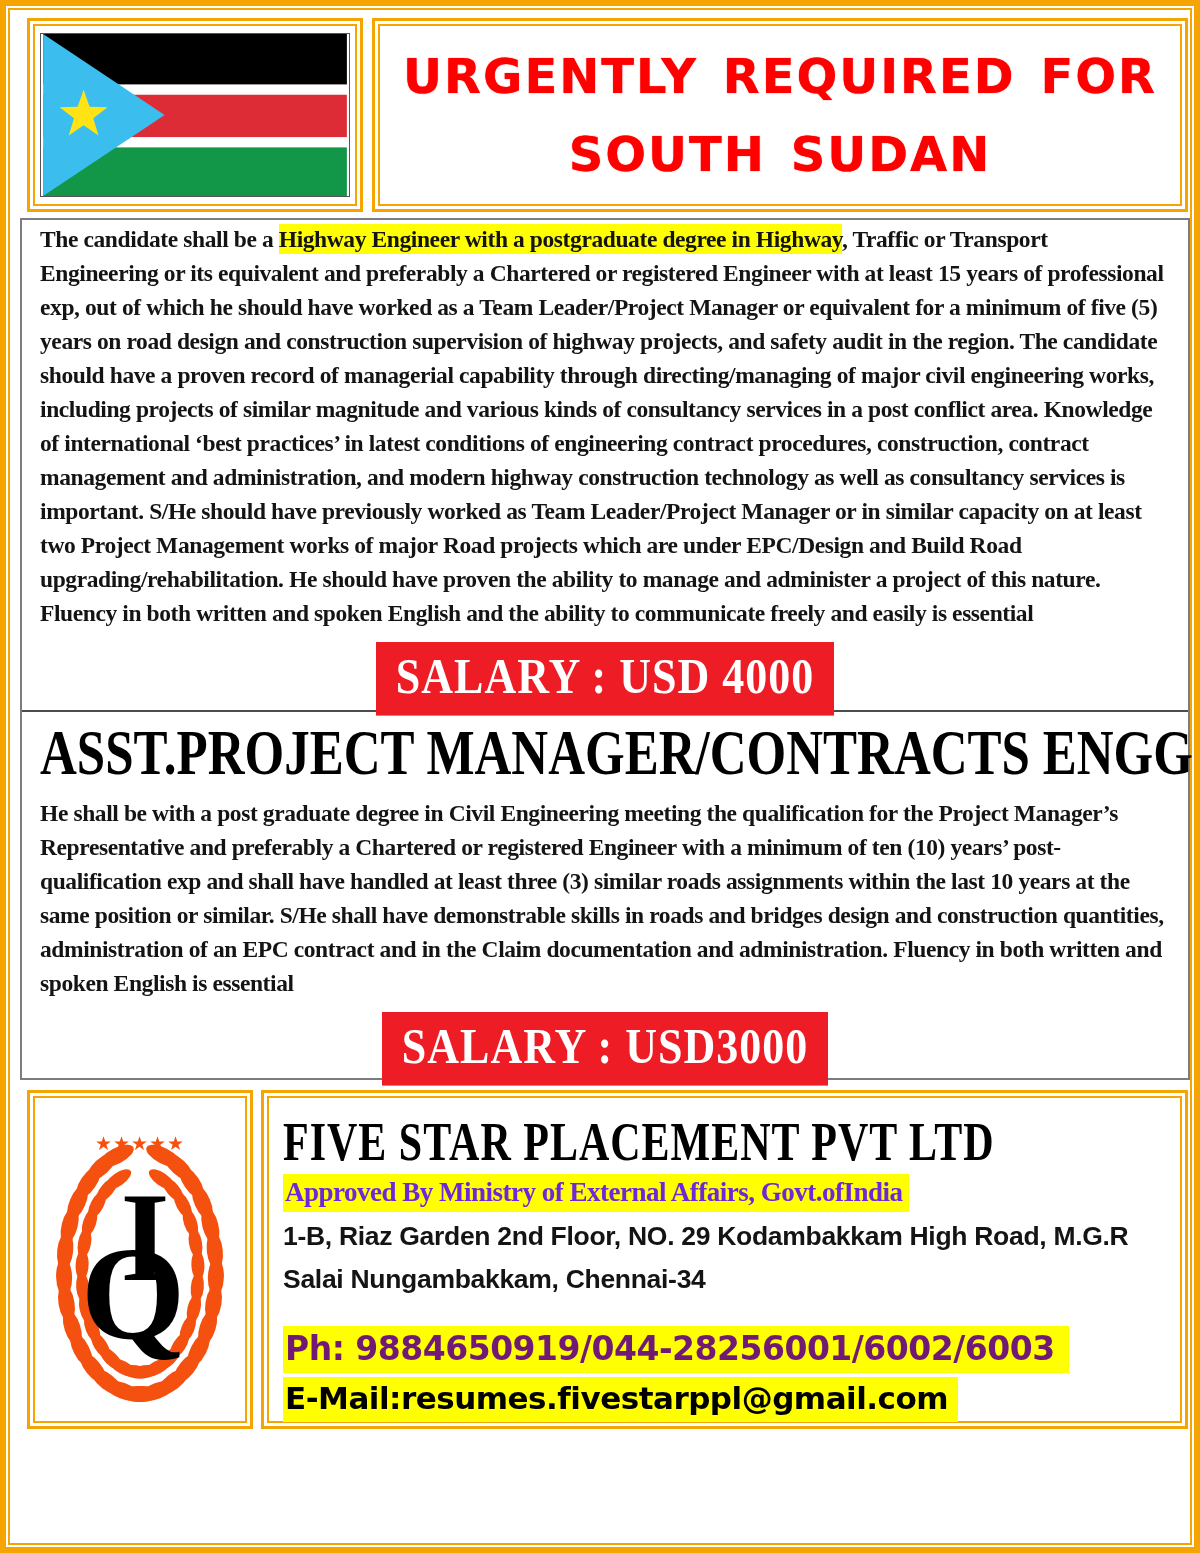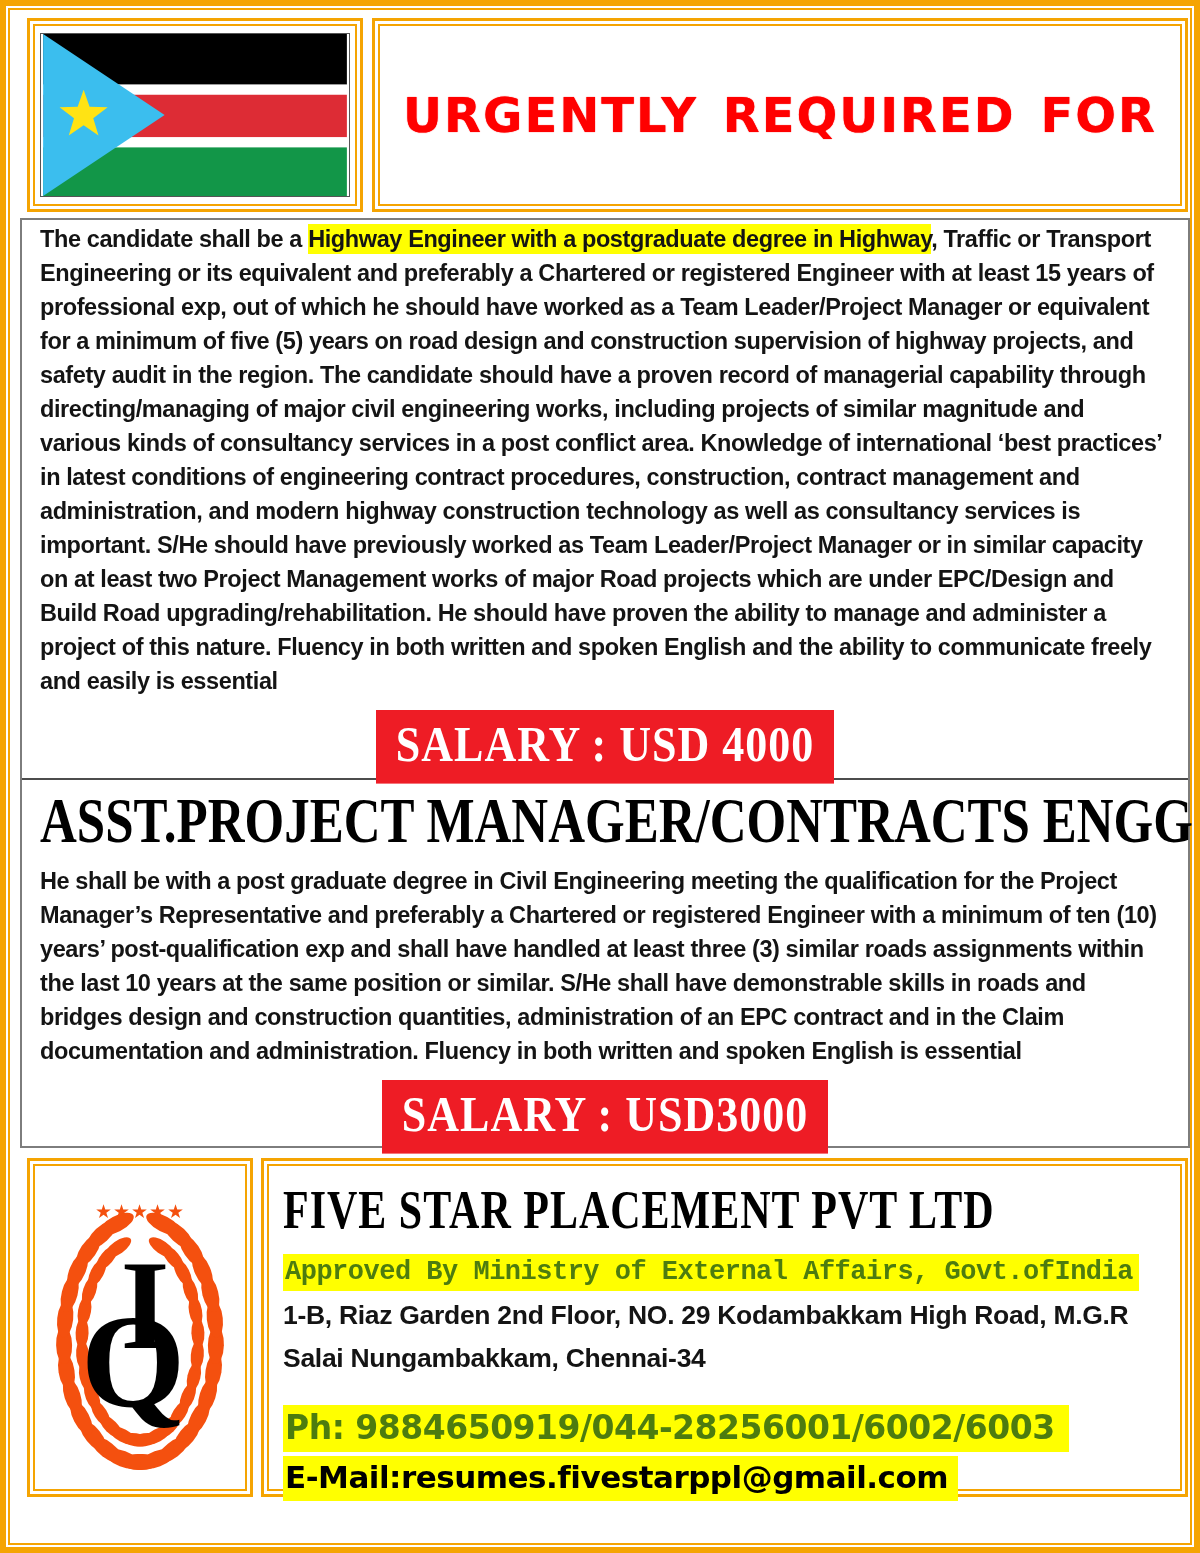--- a/index.html
+++ b/index.html
@@ -45,21 +45,21 @@
   }
   .poster-head{
     font-family:"Liberation Serif",serif;font-weight:bold;color:#000;
     font-size:50px;white-space:nowrap;letter-spacing:0px;
     transform:scale(1.02,1.26);transform-origin:left center;
     display:inline-block;line-height:1;
   }
   .head-wrap{margin:16px 0 10px 0;height:58px;}
   .job-desc{
     margin:2px 0 0 0;font-size:23.5px;font-weight:bold;color:var(--ink);
-    line-height:34px;letter-spacing:-0.4px;
+    line-height:34px;letter-spacing:-0.4px;font-family:Liberation Serif, serif;
   }
   mark{background:var(--hl);color:inherit;padding:2px 0;}
   .salary-wrap{text-align:center;margin:12px 0 0 0;height:66px;}
   .salary-banner{
     display:inline-block;background:var(--red-banner);color:#fff;
     font-family:"Liberation Serif",serif;font-weight:bold;font-size:44px;
     line-height:1;padding:8px 20px 12px 20px;letter-spacing:1px;white-space:nowrap;
     transform:scaleY(1.15);transform-origin:center top;
   }
   .divider{border:none;border-top:2px solid #4c4c4c;margin:2px -18px 0 -18px;}
@@ -70,31 +70,31 @@
   .info-box{flex:1;}
   .info-box .inner{padding:6px 10px 0 12px;}
   .company-name{
     font-family:"Liberation Serif",serif;font-weight:bold;color:#000;
     font-size:42px;white-space:nowrap;letter-spacing:1px;line-height:1;
     transform:scale(1.0,1.3);transform-origin:left top;display:inline-block;
     margin:10px 0 0 2px;
   }
   .approved-line{
     display:inline-block;background:var(--hl);
-    font-family:Liberation Mono, monospace;font-weight:bold;font-size:27px;
-    color:#4d7c0f;padding:3px 6px 4px 2px;margin:30px 0 0 2px;letter-spacing:-0.5px;
+    font-family:Liberation Serif, serif;font-weight:bold;font-size:27px;
+    color:#6d28d9;padding:3px 6px 4px 2px;margin:18px 0 0 2px;letter-spacing:-0.5px;
   }
   .address-line{
     font-family:"Liberation Sans",sans-serif;font-weight:bold;font-size:26.5px;
     color:var(--ink);margin:7px 0 0 2px;letter-spacing:-0.3px;line-height:1.35;
   }
   .phone-line{
     display:inline-block;background:var(--hl);
     font-family:"DejaVu Sans",sans-serif;font-weight:bold;font-size:33px;
-    color:#4d7c0f;padding:3px 14px 5px 2px;margin:10px 0 0 2px;letter-spacing:-0.5px;
+    color:#701a75;padding:3px 14px 5px 2px;margin:10px 0 0 2px;letter-spacing:-0.5px;
   }
   .email-line{
     display:inline-block;background:var(--hl);
     font-family:"DejaVu Sans",sans-serif;font-weight:bold;font-size:31px;
     color:#000;padding:3px 10px 6px 2px;margin:4px 0 0 2px;letter-spacing:-0.5px;
   }
   .logo-svg text.mono{font-family:"Liberation Serif",serif;font-weight:bold;fill:#000;}
   .logo-svg text.stars{fill:var(--orange);font-family:"DejaVu Sans",sans-serif;}
 </style>
 </head>
@@ -112,20 +112,21 @@
           <rect x="0" y="102" width="300" height="10" fill="#FFFFFF"></rect>
           <rect x="0" y="112" width="300" height="48" fill="#129648"></rect>
           <polygon points="0,0 120,80 0,160" fill="#3BBEEE"></polygon>
           <polygon points="0,-25 5.88,-8.09 23.78,-7.73 9.51,3.09 14.69,20.23 0,10 -14.69,20.23 -9.51,3.09 -23.78,-7.73 -5.88,-8.09" transform="translate(40 80)" fill="#FFE314"></polygon>
         </svg>
       </div>
     </div>
     <div class="dbox title-box">
       <div class="inner">
         <div class="urgent-line">URGENTLY REQUIRED FOR</div>
+        <div class="urgent-line">SOUTH SUDAN</div>
       </div>
     </div>
   </div>
 
   <div class="main">
 
     <div>
       <p class="job-desc"><span>The candidate shall be a </span><mark>Highway Engineer with a postgraduate degree in Highway</mark><span>, Traffic or Transport Engineering or its equivalent and preferably a Chartered or registered Engineer with at least 15 years of professional exp, out of which he should have worked as a Team Leader/Project Manager or equivalent for a minimum of five (5) years on road design and construction supervision of highway projects, and safety audit in the region. The candidate should have a proven record of managerial capability through directing/managing of major civil engineering works, including projects of similar magnitude and various kinds of consultancy services in a post conflict area. Knowledge of international ‘best practices’ in latest conditions of engineering contract procedures, construction, contract management and administration, and modern highway construction technology as well as consultancy services is important. S/He should have previously worked as Team Leader/Project Manager or in similar capacity on at least two Project Management works of major Road projects which are under EPC/Design and Build Road upgrading/rehabilitation. He should have proven the ability to manage and administer a project of this nature. Fluency in both written and spoken English and the ability to communicate freely and easily is essential</span></p>
       <div class="salary-wrap">
         <span class="salary-banner">SALARY : USD 4000</span>

